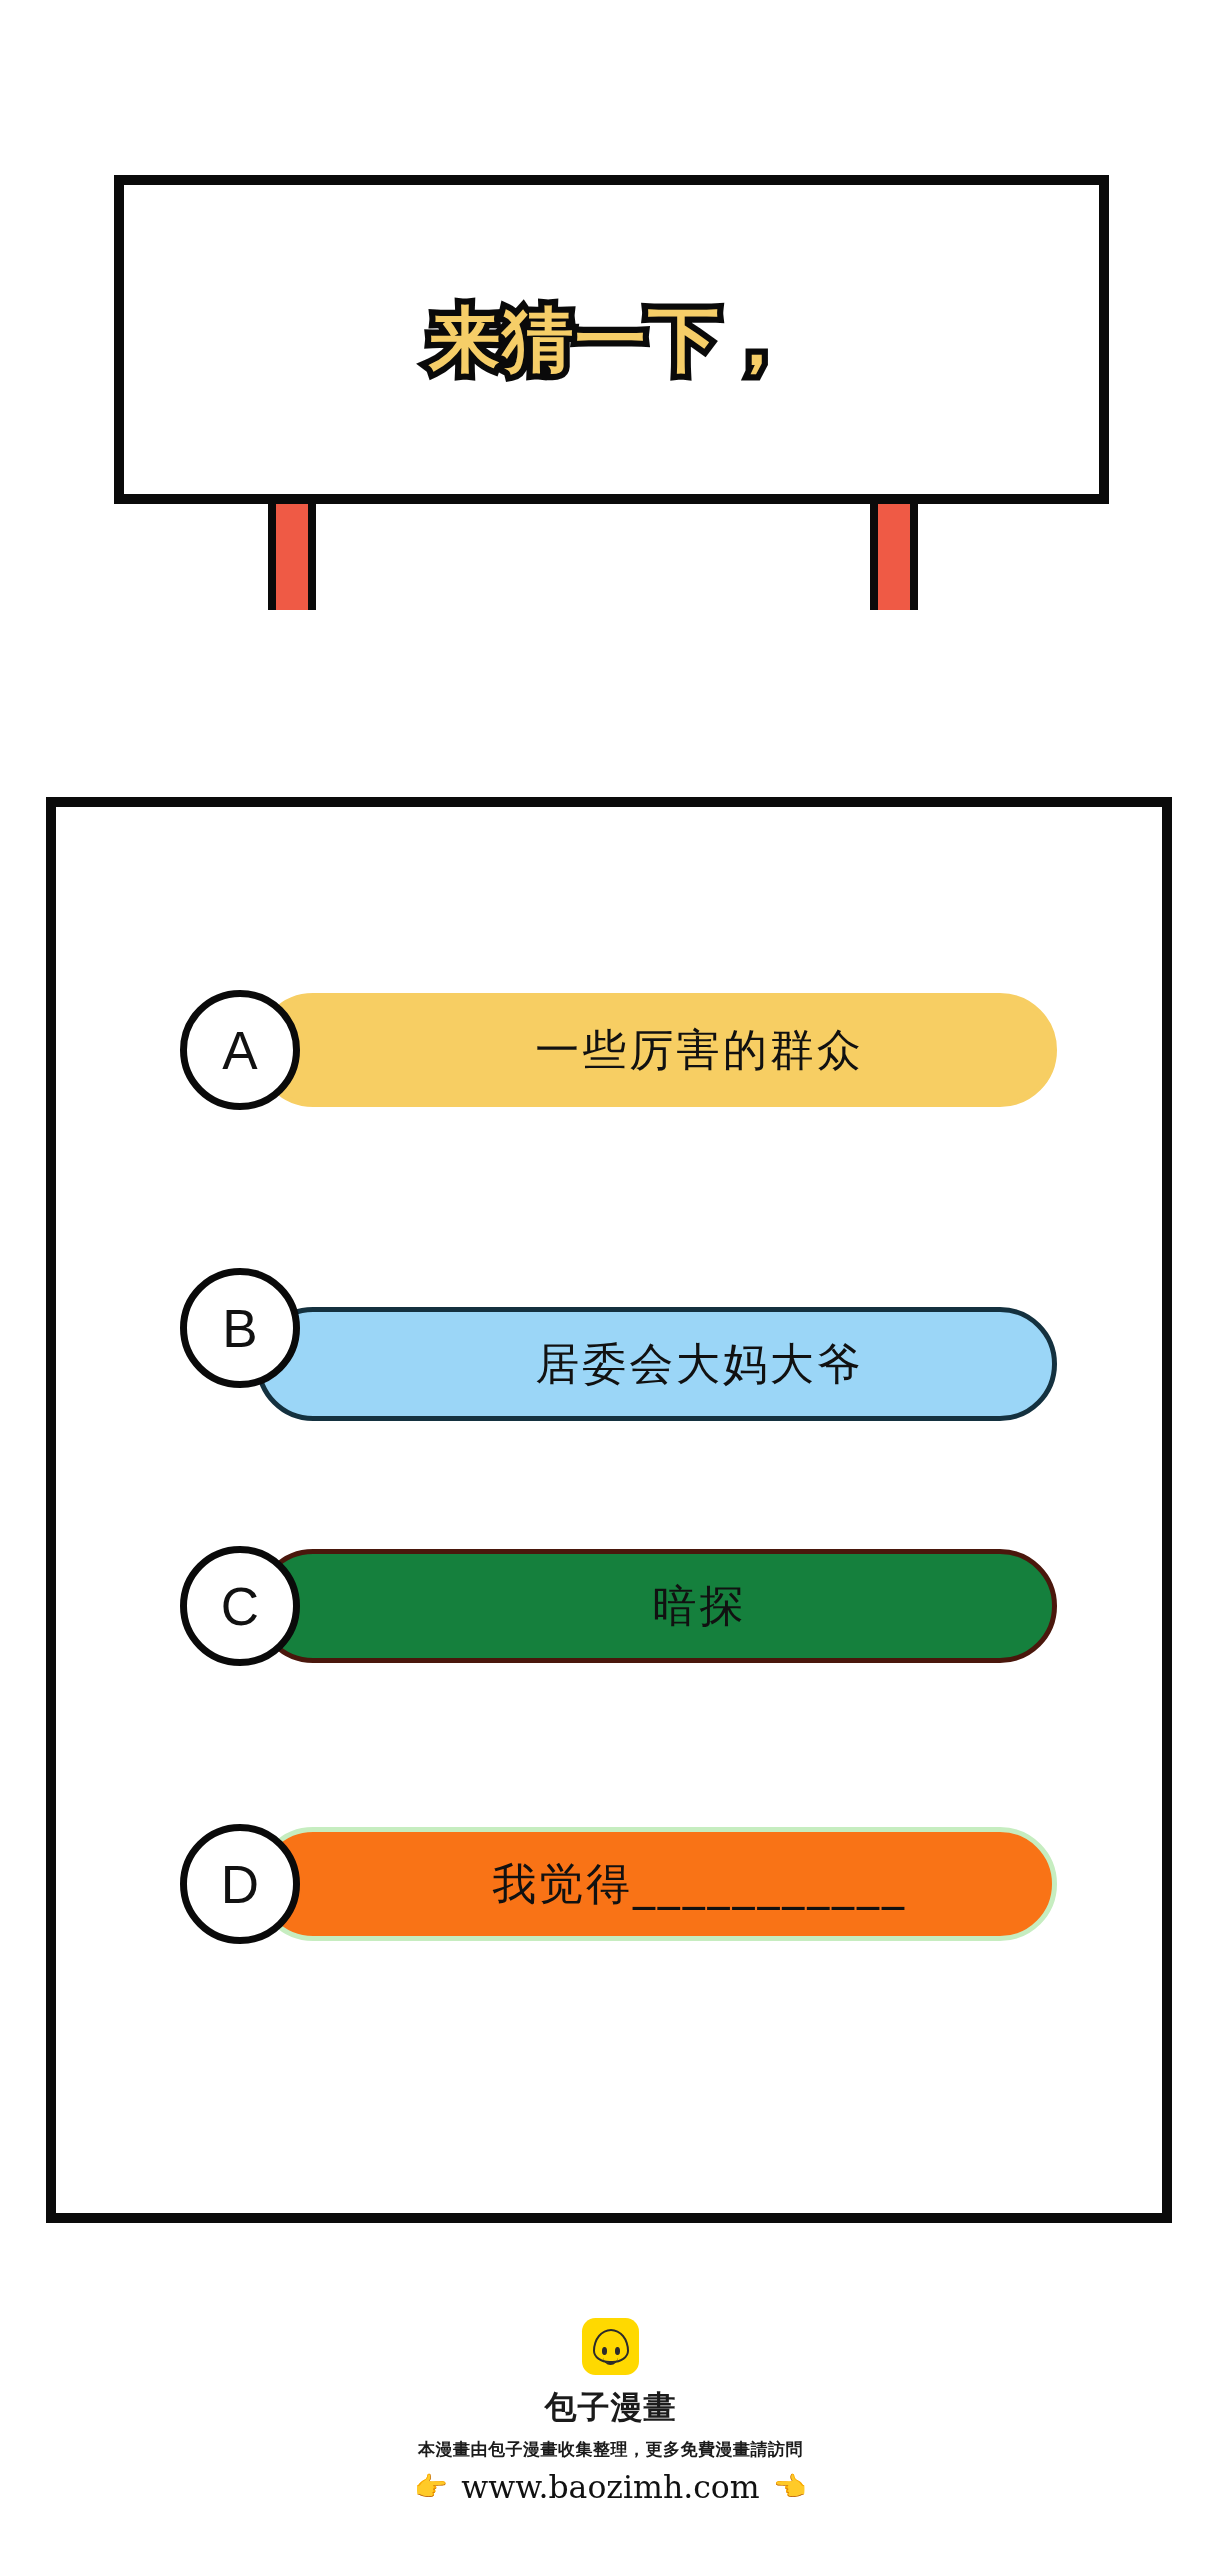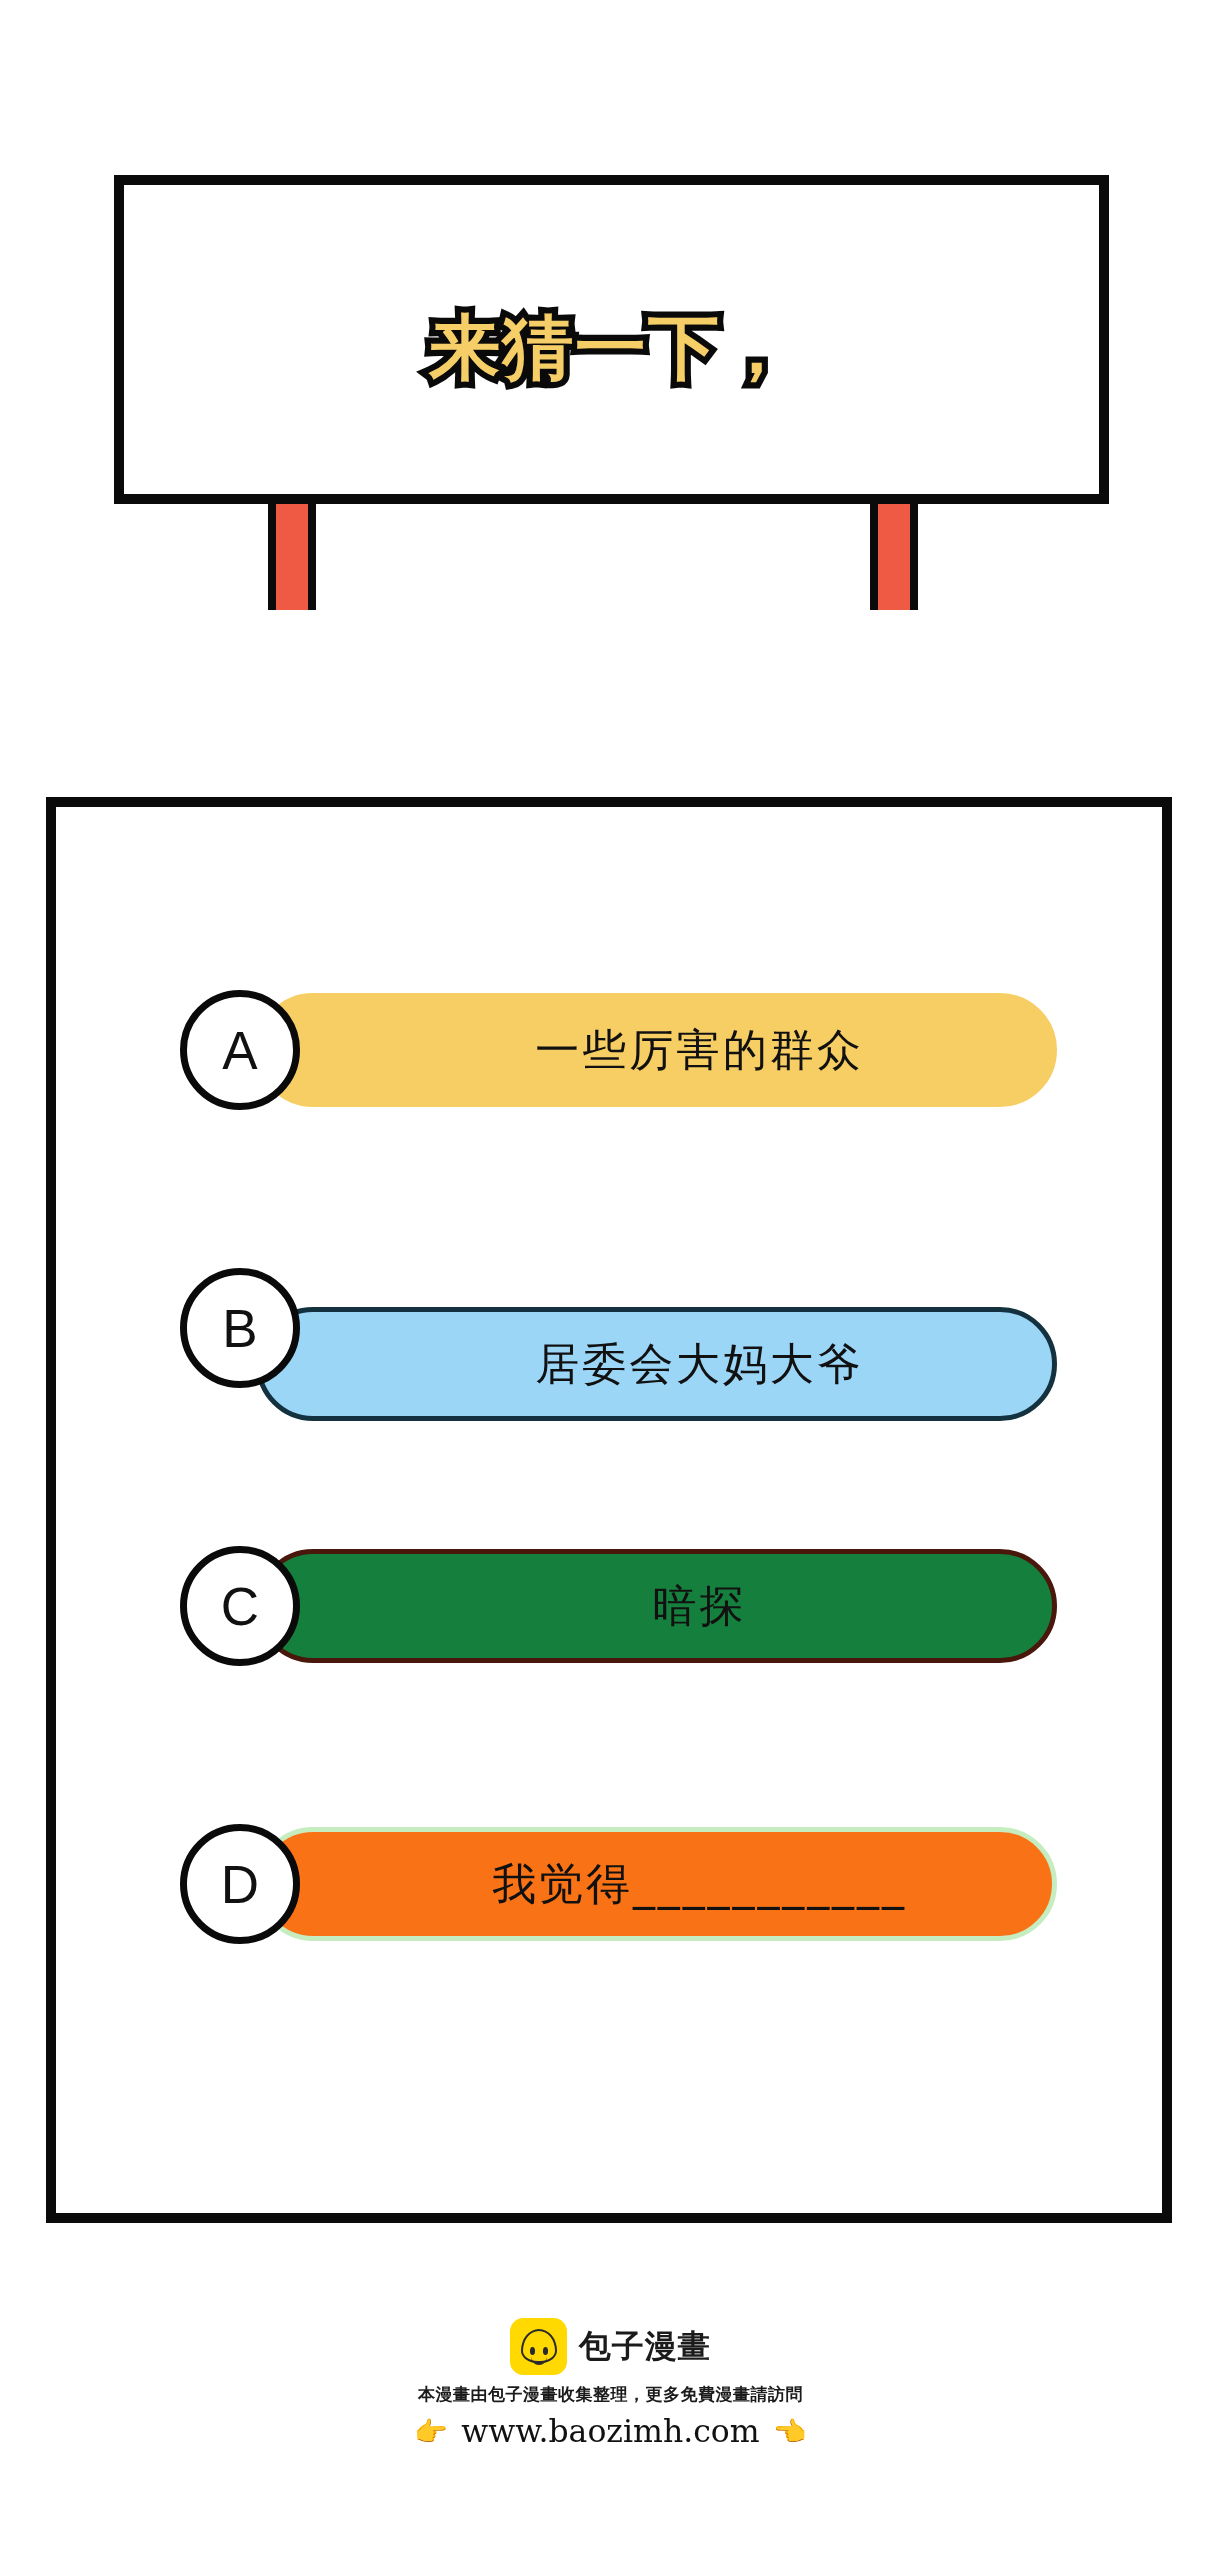--- a/index.html
+++ b/index.html
@@ -19,21 +19,21 @@
     position:absolute;
     left:114px;top:175px;
     width:995px;height:329px;
     background:#ffffff;
     border:10.5px solid #0a0a0a;
     box-sizing:border-box;
     z-index:5;
   }
   .sign-title{
     position:absolute;
-    left:0;top:8px;width:100%;height:100%;
+    left:0;top:0;width:100%;height:100%;
     display:flex;flex-direction:column;
     align-items:center;justify-content:center;
     gap:15.3px;
   }
   .sign-line{
     font-family:"DejaVu Sans","Liberation Sans",sans-serif;
     font-weight:bold;
     font-size:71px;
     line-height:1.12;
     color:#f6ce68;
@@ -123,21 +123,21 @@
   
   .footer{
     position:absolute;
     left:0;top:2318px;
     width:1221px;
     display:flex;flex-direction:column;
     align-items:center;
     gap:7.6px;
   }
   .brand{
-    display:flex;align-items:center;gap:11.4px;
+    display:flex;align-items:center;gap:11.4px;flex-direction:column;
   }
   .bun-icon{
     width:57px;height:57px;
     border-radius:13.4px;
     background:#ffd900;
     position:relative;
     display:block;
   }
   .bun-icon .bun-body{
     position:absolute;

